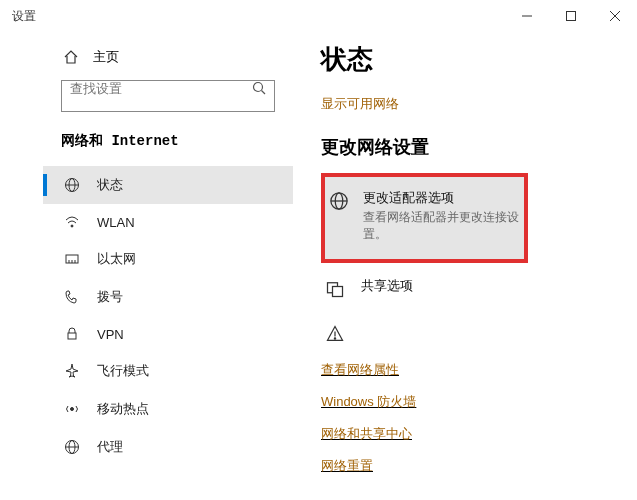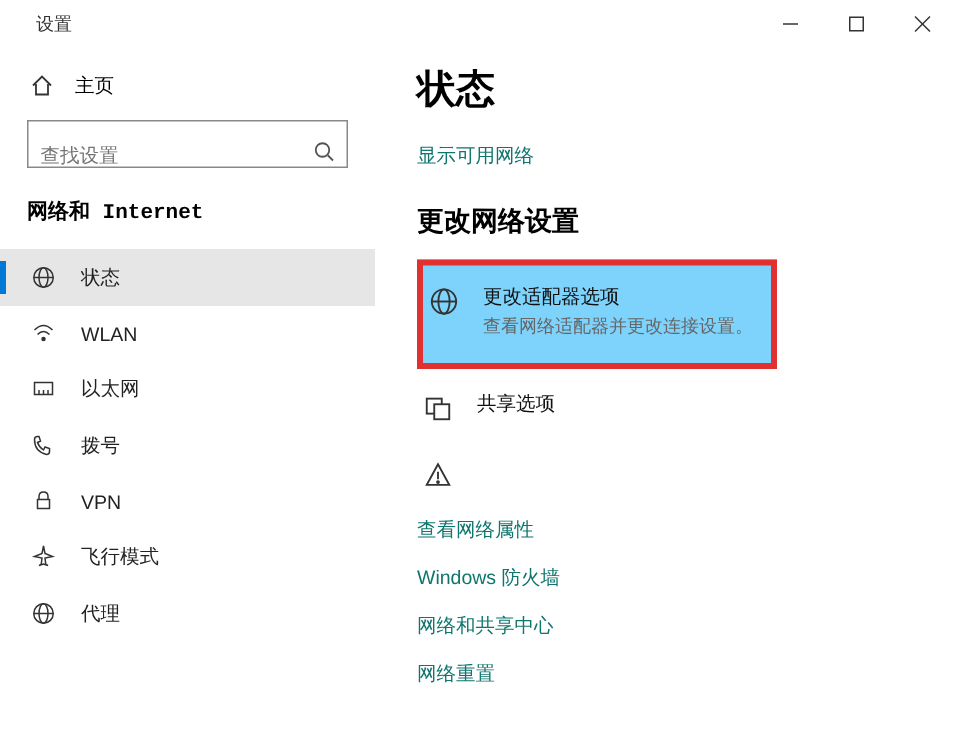--- a/index.html
+++ b/index.html
@@ -10,47 +10,48 @@
     background: #fff;
     width: 637px;
     height: 500px;
     overflow: hidden;
     position: relative;
   }
   .titlebar {
     height: 32px;
     display: flex;
     align-items: center;
-    padding-left: 24px;
+    padding-left: 12px;
     font-size: 12px;
     color: #333;
   }
   .titlebar .spacer { flex: 1; }
   .titlebar .winbtn {
     width: 44px; height: 32px;
     display: flex; align-items: center; justify-content: center;
     color: #444;
   }
   .titlebar .winbtn svg { width: 10px; height: 10px; stroke: #333; stroke-width: 1; fill: none; }
   .app {
     display: flex;
     height: calc(100% - 32px);
+    margin-left: 43px;
   }
   .sidebar {
     width: 250px;
     padding: 10px 18px 0 18px;
   }
   .home-row {
     display: flex; align-items: center; gap: 14px;
     padding: 6px 2px 14px 2px;
     font-size: 13px;
   }
   .home-row .icon { width: 16px; display:flex; justify-content:center; }
   .searchbox {
-    display: flex; align-items: flex-end;
+    display: flex; align-items: flex-start;
     border: 1px solid #888;
     height: 32px;
     padding: 0 8px;
     margin-bottom: 20px;
     color: #666;
   }
   .searchbox input {
     border: none; outline: none; flex: 1;
     font-family: inherit; font-size: 13px;
     background: transparent;
@@ -78,43 +79,43 @@
   .main {
     flex: 1;
     padding: 10px 28px 0 28px;
     overflow: hidden;
   }
   .page-title {
     font-size: 26px; font-weight: 600;
     margin-bottom: 18px;
   }
   .link {
-    color: #0f766e; font-size: 13px;
+    color: #a16207; font-size: 13px;
     margin-bottom: 22px; display: block;
   }
   .subheading {
     font-size: 18px; font-weight: 600;
     margin-bottom: 14px;
   }
   .option {
     display: flex; gap: 14px;
     padding: 8px 4px;
     margin-bottom: 4px;
   }
   .option .icon { width: 22px; padding-top:2px; color:#333; }
   .option .texts .t1 { font-size: 13px; color:#111; }
   .option .texts .t2 { font-size: 12px; color: #666; margin-top: 2px; }
   .highlight {
     border: 4px solid #e03030;
     padding: 4px 0px 4px 0px;
-    width: 240px;
+    width: 207px;
     margin-bottom: 6px;
-    background: #7dd3fc;
-  }
-  .linklist { margin-top: 6px; }
+    background: #e5e5e5;
+  }
+  .linklist { margin-top: 6px; text-decoration: underline; }
   .linklist .link { margin-bottom: 14px; }
   svg { overflow: visible; }
 </style>
 </head>
 <body>
 
 <div class="titlebar">
   <span>设置</span>
   <div class="spacer"></div>
   <div class="winbtn">
@@ -212,20 +213,30 @@
         <span class="icon">
           <svg width="16" height="16" viewBox="0 0 16 16" fill="none" stroke="#333" stroke-width="1">
               <path d="M8 1 L9 6 L14 8 L9 9 L9.5 13 L11 14 L8 13 L5 14 L6.5 13 L7 9 L2 8 L7 6 Z"></path>
             </svg>
         </span>
         <span>飞行模式</span>
       </li>
       <li class="nav-item">
         <span class="icon">
           <svg width="16" height="16" viewBox="0 0 16 16" fill="none" stroke="#333" stroke-width="1">
+              <circle cx="8" cy="8" r="1.5" fill="#333"></circle>
+              <path d="M4 5 Q1 8 4 11"></path>
+              <path d="M12 5 Q15 8 12 11"></path>
+            </svg>
+        </span>
+        <span>移动热点</span>
+      </li>
+      <li class="nav-item">
+        <span class="icon">
+          <svg width="16" height="16" viewBox="0 0 16 16" fill="none" stroke="#333" stroke-width="1">
               <circle cx="8" cy="8" r="6.5"></circle>
               <ellipse cx="8" cy="8" rx="3" ry="6.5"></ellipse>
               <line x1="1.5" y1="8" x2="14.5" y2="8"></line>
             </svg>
         </span>
         <span>代理</span>
       </li>
     </ul>
   </aside>
 

